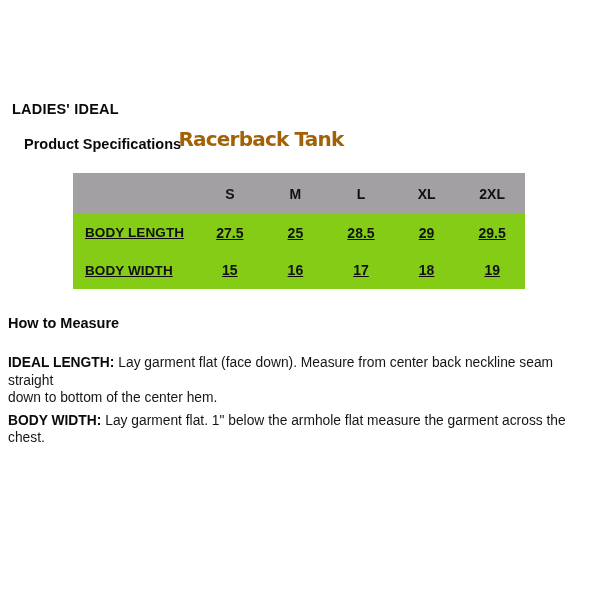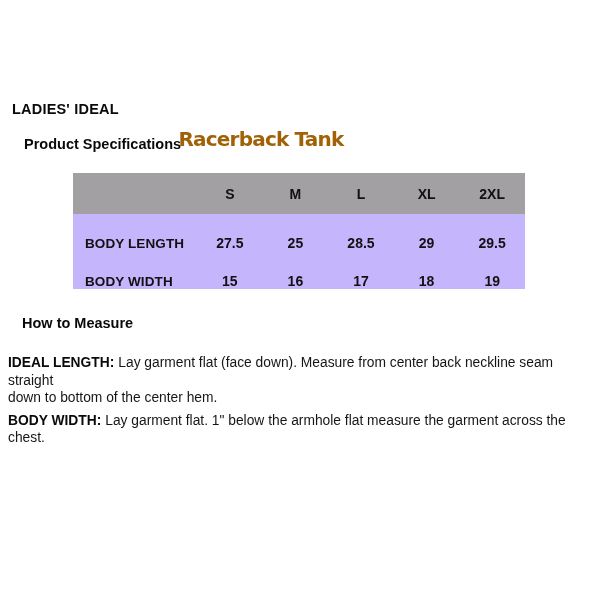--- a/index.html
+++ b/index.html
@@ -46,44 +46,45 @@
     width: 452px;
   }
   .t-header {
     display: flex;
     align-items: center;
     height: 41px;
     background: #a2a0a2;
   }
   .t-row {
     display: flex;
-    align-items: flex-end;
+    align-items: center;
     height: 37px;
-    background: #c4b5fd;
+    background: #84cc16;
+    text-decoration: underline;
   }
   .t-row.last { height: 38px; }
   .cell-corner, .cell-label {
     width: 124px;
     box-sizing: border-box;
     padding-left: 12px;
     font-weight: bold;
     font-size: 13.5px;
     color: #111111;
     letter-spacing: 0.1px;
   }
   .cell {
     flex: 1;
     text-align: center;
     font-weight: bold;
     font-size: 14px;
     color: #111111;
   }
   .howto-heading {
     position: absolute;
-    left: 22px;
+    left: 8px;
     top: 315px;
     font-size: 14.5px;
     font-weight: bold;
   }
   .instructions {
     position: absolute;
     left: 8px;
     top: 354px;
     width: 588px;
     font-size: 13.8px;

